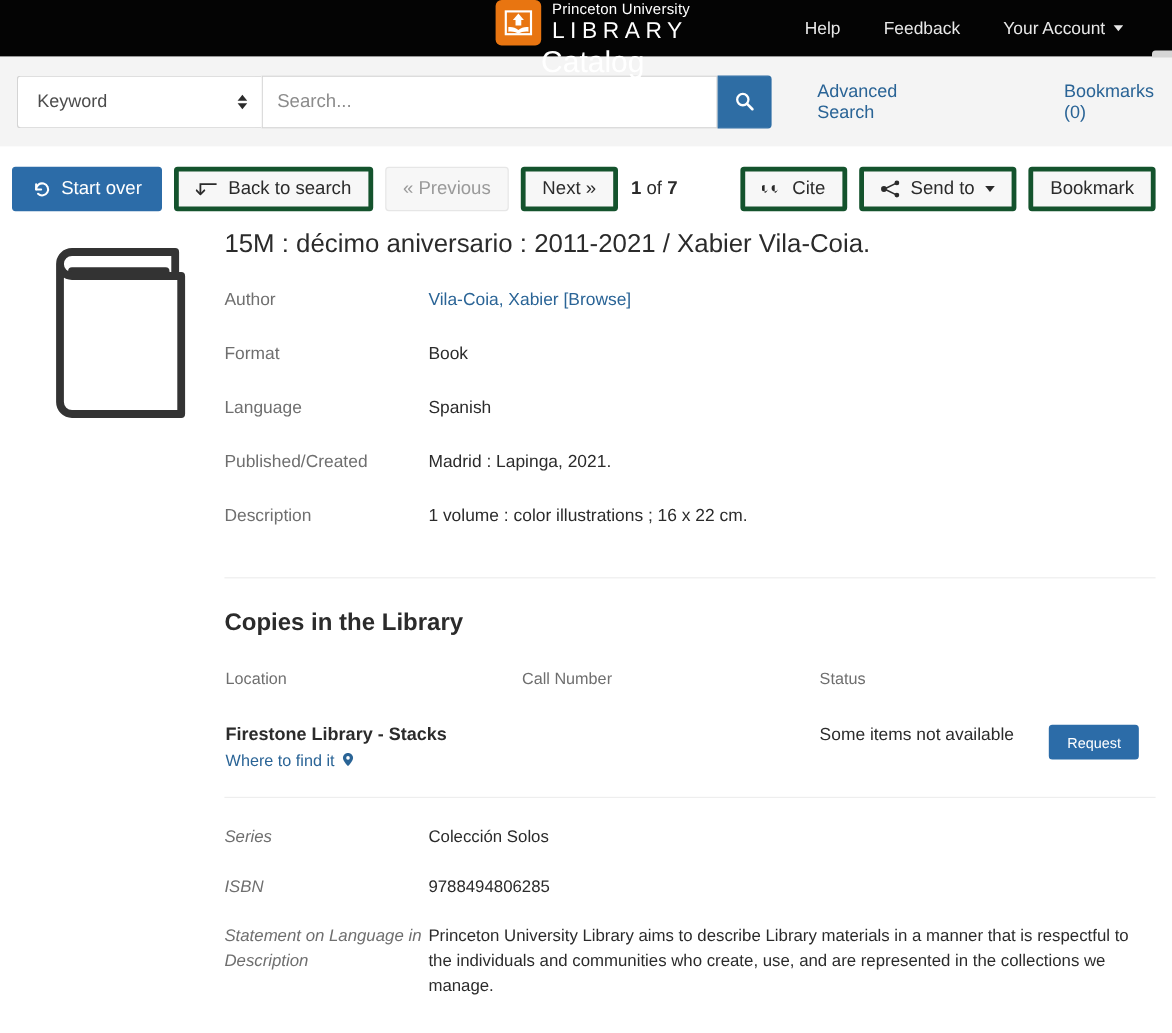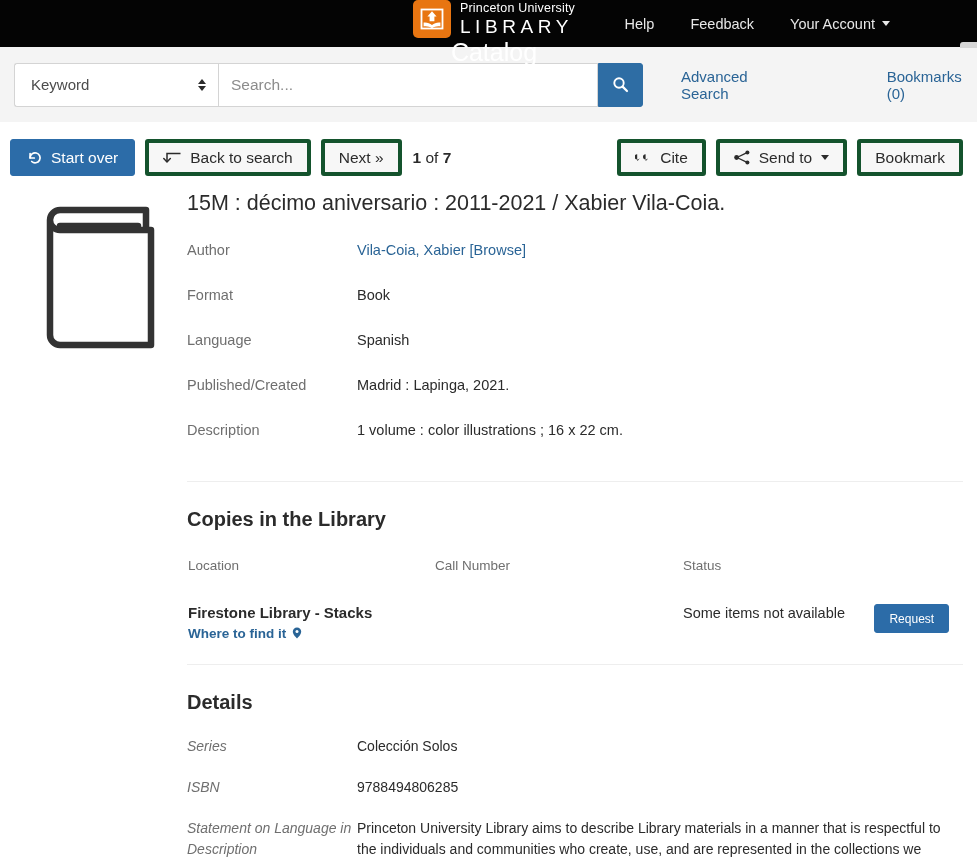--- a/index.html
+++ b/index.html
@@ -46,21 +46,21 @@
   .brand-sep {
     width: 1px; height: 36px; background: #4a4a4a;
     margin: 0 18px 0 16px;
   }
   .app-title {
     color: #ffffff; font-size: 25px; font-weight: 400;
   }
   .topnav {
     position: absolute; right: 0; top: 0; height: 47px;
     display: flex; align-items: center;
-    padding-right: 87px;
+    padding-right: 41px;
   }
   .topnav a {
     color: #e8e8e8; font-size: 14.5px; text-decoration: none;
     margin-left: 36px; display: inline-flex; align-items: center;
   }
   .caret-d {
     display: inline-block;
     border-left: 4.5px solid transparent;
     border-right: 4.5px solid transparent;
     border-top: 5px solid #e8e8e8;
@@ -194,21 +194,21 @@
     text-align: left; font-size: 13.5px; color: #6f6f6f;
     font-weight: 400; padding-bottom: 30px;
   }
   .holdings td {
     vertical-align: top; font-size: 14.5px; color: #2b2b2b;
   }
   .col-loc { width: 247px; }
   .col-call { width: 248px; }
   .col-status { width: 140px; }
   .loc-name { font-weight: 700; font-size: 15px; color: #2b2b2b; }
-  .where { display: block; margin-top: 5px; font-size: 13.5px; color: #2a6496; text-decoration: none; font-weight: bold; }
+  .where { display: block; margin-top: 5px; font-size: 13.5px; color: #2a6496; text-decoration: none; }
   .status-txt { line-height: 1.25; color: #2b2b2b; }
   .btn-request {
     background: #2c6ca8; border: 1px solid #2c6ca8; color: #fff;
     border-radius: 3px; font-size: 12px; height: 29px;
     padding: 0 14px; display: inline-flex; align-items: center;
     cursor: pointer;
   }
 
   .details-dl { display: grid; grid-template-columns: 170px 1fr; margin-top: 22px; }
   .details-dl dt {
@@ -284,20 +284,21 @@
   <div class="btn btn-default ml8">
     <span class="icon-gap">
       <svg width="19" height="14" viewBox="0 0 19 14" aria-hidden="true">
         <path d="M17.5 2.5 L4 2.5 L4 10.5" fill="none" stroke="#2b2b2b" stroke-width="1.5"></path>
         <path d="M7.3 7.6 L4 11 L0.8 7.6" fill="none" stroke="#2b2b2b" stroke-width="1.5" stroke-linecap="round" stroke-linejoin="round"></path>
       </svg>
     </span>
     <span>Back to search</span>
   </div>
 
+  <div class="btn btn-muted ml8">« Previous</div>
   <div class="btn btn-default ml8">Next »</div>
 
   <div class="counter">
     <b>1</b><span> of </span><b>7</b>
   </div>
 
   <div class="toolbar-right">
     <div class="btn btn-default">
       <span class="icon-gap">
         <svg width="17" height="13" viewBox="0 0 17 13" aria-hidden="true">
@@ -381,21 +382,20 @@
           <td></td>
           <td class="status-txt">Some items not available</td>
           <td>
             <div class="btn-request">Request</div>
           </td>
         </tr>
       </tbody>
     </table>
 
     <hr class="hr" style="margin-top:22px;">
-    <h2 class="sec">Details</h2>
 
     <dl class="details-dl">
       <dt>Series</dt>
       <dd>Colección Solos</dd>
 
       <dt>ISBN</dt>
       <dd>9788494806285</dd>
 
       <dt>Statement on Language in Description</dt>
       <dd><span>Princeton University Library aims to describe Library materials in a manner that is respectful to the individuals and communities who create, use, and are represented in the collections we manage.</span> </dd>

